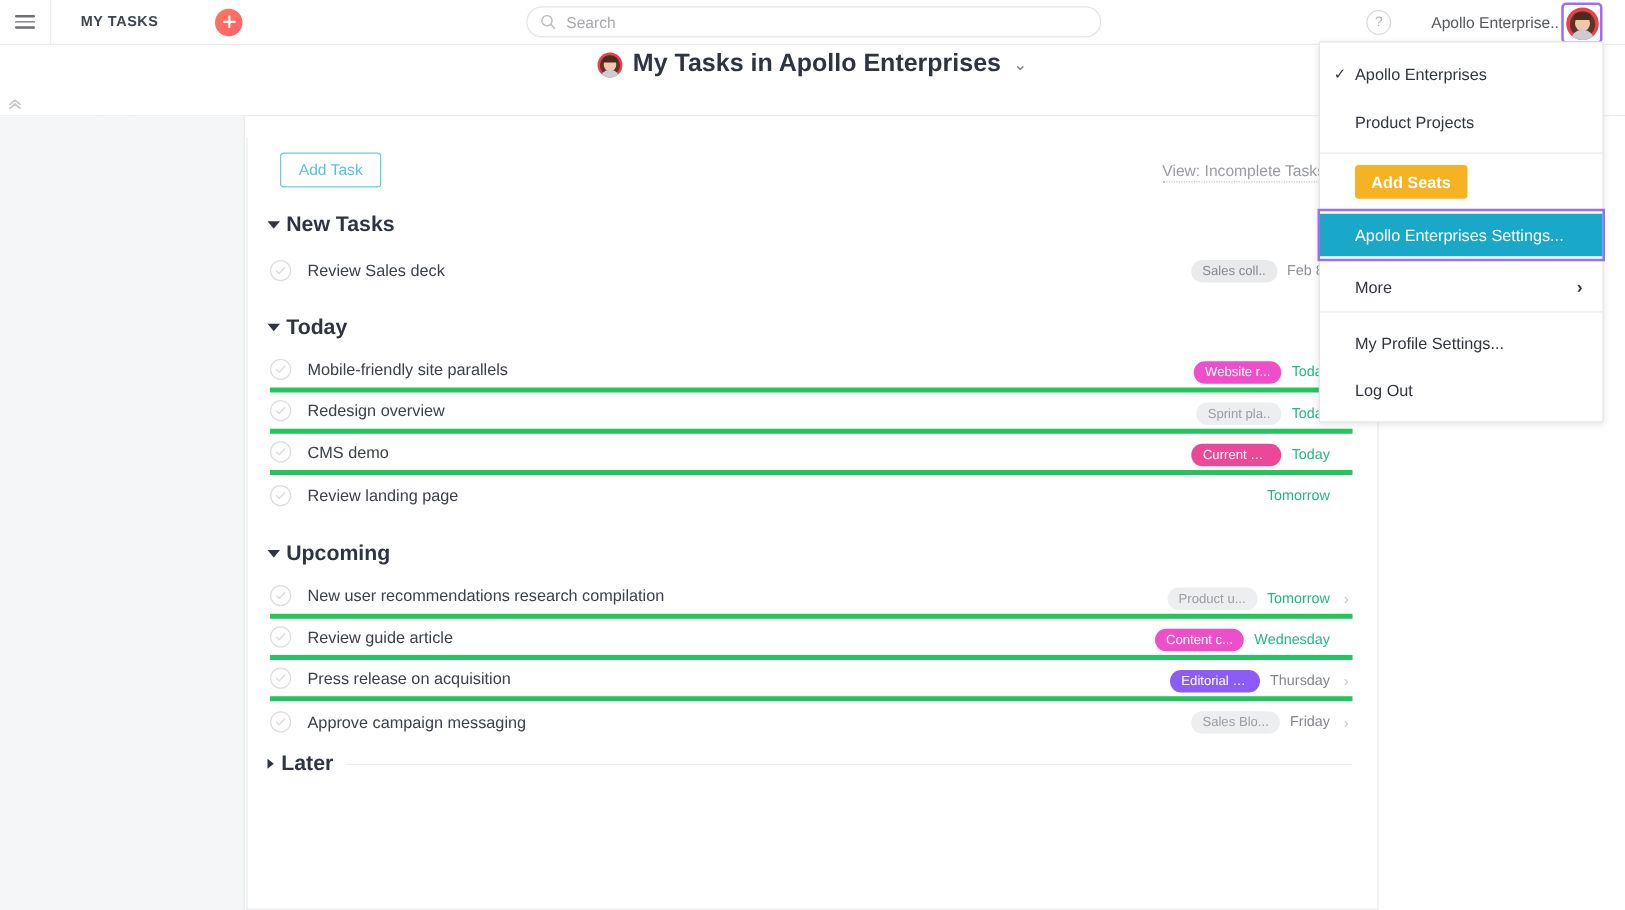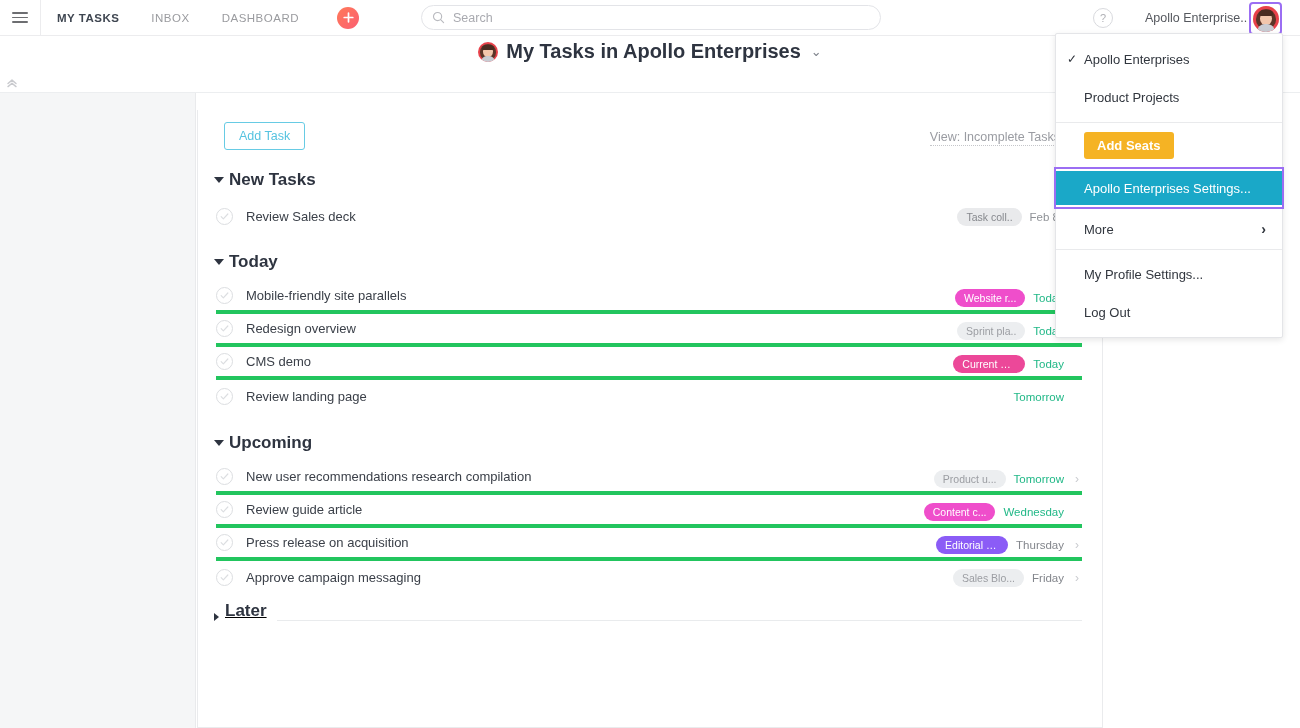--- a/index.html
+++ b/index.html
@@ -16,21 +16,21 @@
     background: #ffffff; border-bottom: 1px solid #ececee;
     display: flex; align-items: center;
   }
   .hamburger {
     width: 40px; height: 36px; display: flex; flex-direction: column;
     align-items: center; justify-content: center; gap: 3px; cursor: pointer;
   }
   .hamburger span { display: block; width: 16px; height: 1.8px; background: #6d6e71; border-radius: 1px; }
   .topdivider { width: 1px; height: 36px; background: #ececee; }
 
-  .navlinks { display: flex; align-items: center; height: 36px; }
+  .navlinks { display: flex; align-items: center; height: 36px; flex-direction: column; }
   .navlink {
     font-size: 11.5px; letter-spacing: 0.5px; color: #9a9b9f;
     padding: 0 16px; height: 36px; line-height: 36px; cursor: pointer;
     white-space: nowrap;
   }
   .navlink.active { color: #3f4651; font-weight: bold; }
 
   .plusbtn {
     width: 22px; height: 22px; border-radius: 50%; margin-left: 22px;
     background: linear-gradient(135deg,#ff7a59,#fb5f72);
@@ -161,22 +161,22 @@
   }
   .due { font-size: 11.5px; white-space: nowrap; }
   .chev { color: #c9cbcf; font-size: 12px; width: 10px; text-align: center; }
   .chev.hidden { visibility: hidden; }
 
   .duecircle {
     width: 15px; height: 15px; border-radius: 50%; background: #4dc9e8; flex: none;
   }
 
   .later-row {
-    position: absolute; left: 0; width: 906px; display: flex; align-items: flex-end;
-    gap: 6px; padding-left: 16px; text-decoration: underline;
+    position: absolute; left: 0; width: 906px; display: flex; align-items: center;
+    gap: 6px; padding-left: 16px;
   }
   .later-line { flex: 1; height: 1px; background: #e9ebed; margin-left: 4px; margin-right: 22px; }
 
   
   .dropdown {
     position: absolute; left: 1055px; top: 33px; width: 228px;
     background: #ffffff; border: 1px solid #e4e5e8; border-radius: 2px;
     box-shadow: 0 2px 6px rgba(0,0,0,0.10); z-index: 50;
   }
   .dd-item {
@@ -284,21 +284,21 @@
     </div>
     <div style="height:10px"></div>
     <div class="task nolast">
       <span class="checkbox">
         <svg width="9" height="9" viewBox="0 0 10 10">
               <path d="M1.3 5.2l2.4 2.4 5-5.4" fill="none" stroke="#dcdee1" stroke-width="1.3" stroke-linecap="round" stroke-linejoin="round"></path>
             </svg>
       </span>
       <span class="tasktitle">Review Sales deck</span>
       <span class="taskright">
-        <span class="tag" style="background:#e9eaec;color:#86888d">Task coll..</span>
+        <span class="tag" style="background:#e9eaec;color:#86888d">Sales coll..</span>
         <span class="due" style="color:#8e9196">Feb 8</span>
         <span class="duecircle"></span>
       </span>
     </div>
   </div>
 
   <div class="section" style="top:142px">
     <div class="section-head">
       <span class="tri open"></span>
       <span>Today</span>

